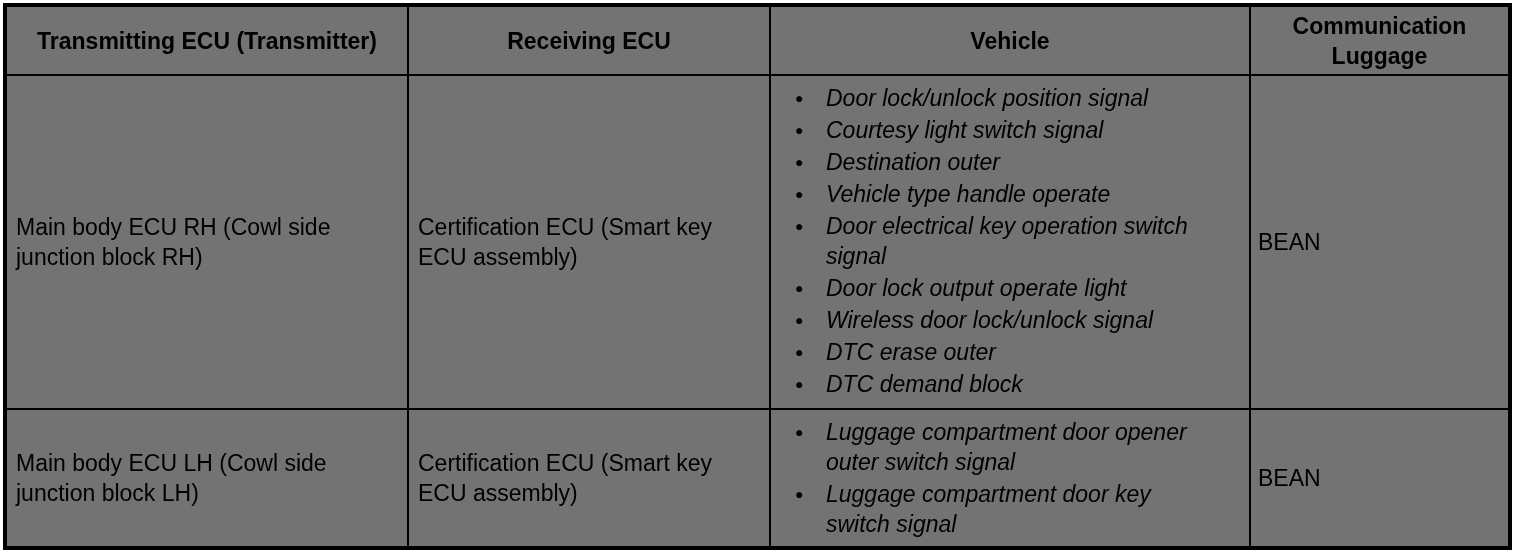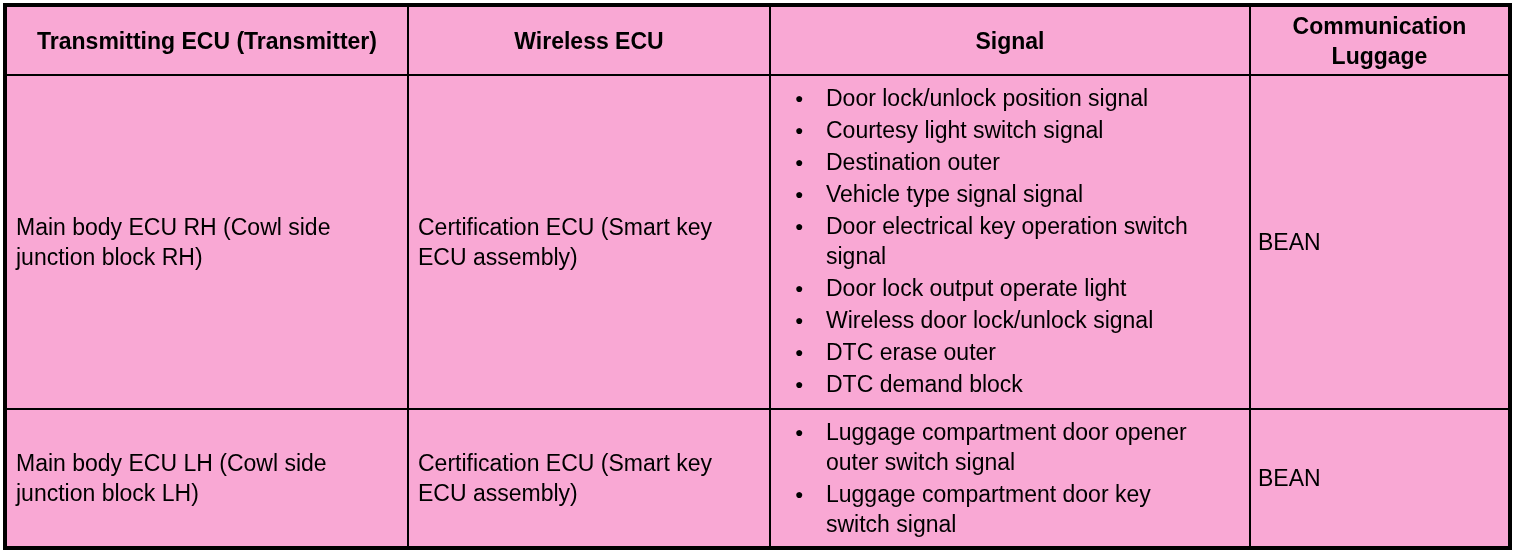--- a/index.html
+++ b/index.html
@@ -13,21 +13,21 @@
     color: #000000;
   }
   .page {
     padding: 3px;
     box-sizing: border-box;
   }
   table.ecu-table {
     border-collapse: collapse;
     table-layout: fixed;
     width: 1505px;
-    background: #f9a8d4;
+    background: #737373;
   }
   table.ecu-table th,
   table.ecu-table td {
     border: 2px solid #000000;
     font-size: 23px;
     line-height: 30px;
     color: #000000;
     box-sizing: border-box;
     overflow: hidden;
   }
@@ -68,41 +68,42 @@
   ul.signal-list li:last-child { margin-bottom: 0; }
   .bullet {
     flex: 0 0 31px;
     font-size: 14px;
     line-height: 30px;
     text-align: left;
   }
   .sig-text {
     width: 390px;
     line-height: 30px;
+    font-style: italic;
   }
   td.method-cell {
     padding-left: 7px;
   }
 </style>
 </head>
 <body>
 
 <div class="page">
   <table class="ecu-table">
     <colgroup>
       <col style="width:403px">
       <col style="width:362px">
       <col style="width:480px">
       <col style="width:260px">
     </colgroup>
     <thead>
       <tr>
         <th>Transmitting ECU (Transmitter)</th>
-        <th>Wireless ECU</th>
-        <th>Signal</th>
+        <th>Receiving ECU</th>
+        <th>Vehicle</th>
         <th>Communication Luggage</th>
       </tr>
     </thead>
     <tbody>
       <tr class="row-1">
         <td>Main body ECU RH (Cowl side junction block RH)</td>
         <td>Certification ECU (Smart key ECU assembly)</td>
         <td class="signal-cell">
           <ul class="signal-list">
             <li>
@@ -112,21 +113,21 @@
             <li>
               <span class="bullet">●</span>
               <span class="sig-text">Courtesy light switch signal</span>
             </li>
             <li>
               <span class="bullet">●</span>
               <span class="sig-text">Destination outer</span>
             </li>
             <li>
               <span class="bullet">●</span>
-              <span class="sig-text">Vehicle type signal signal</span>
+              <span class="sig-text">Vehicle type handle operate</span>
             </li>
             <li>
               <span class="bullet">●</span>
               <span class="sig-text">Door electrical key operation switch signal</span>
             </li>
             <li>
               <span class="bullet">●</span>
               <span class="sig-text">Door lock output operate light</span>
             </li>
             <li>

